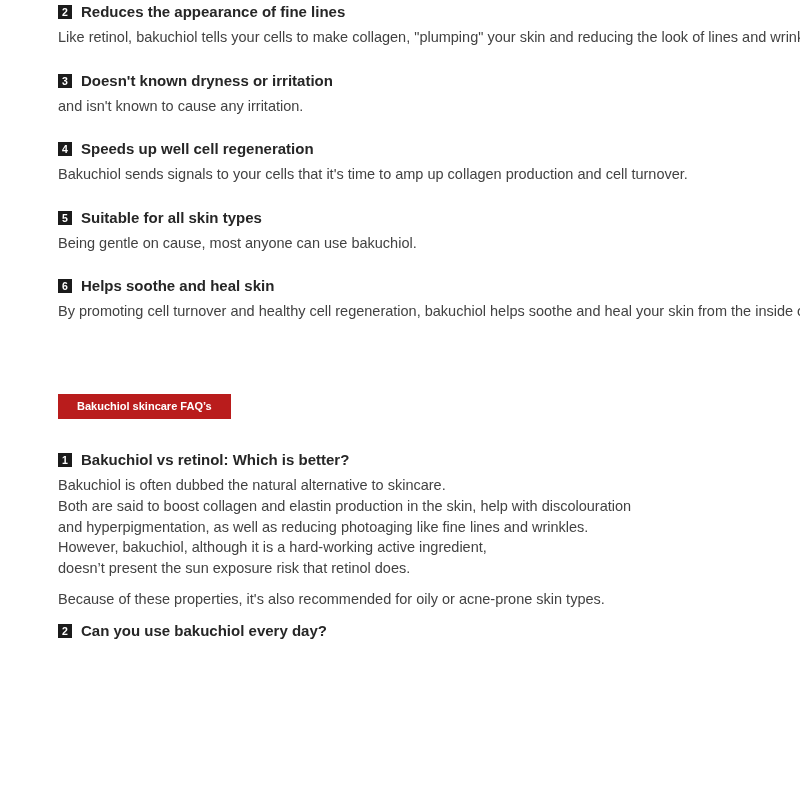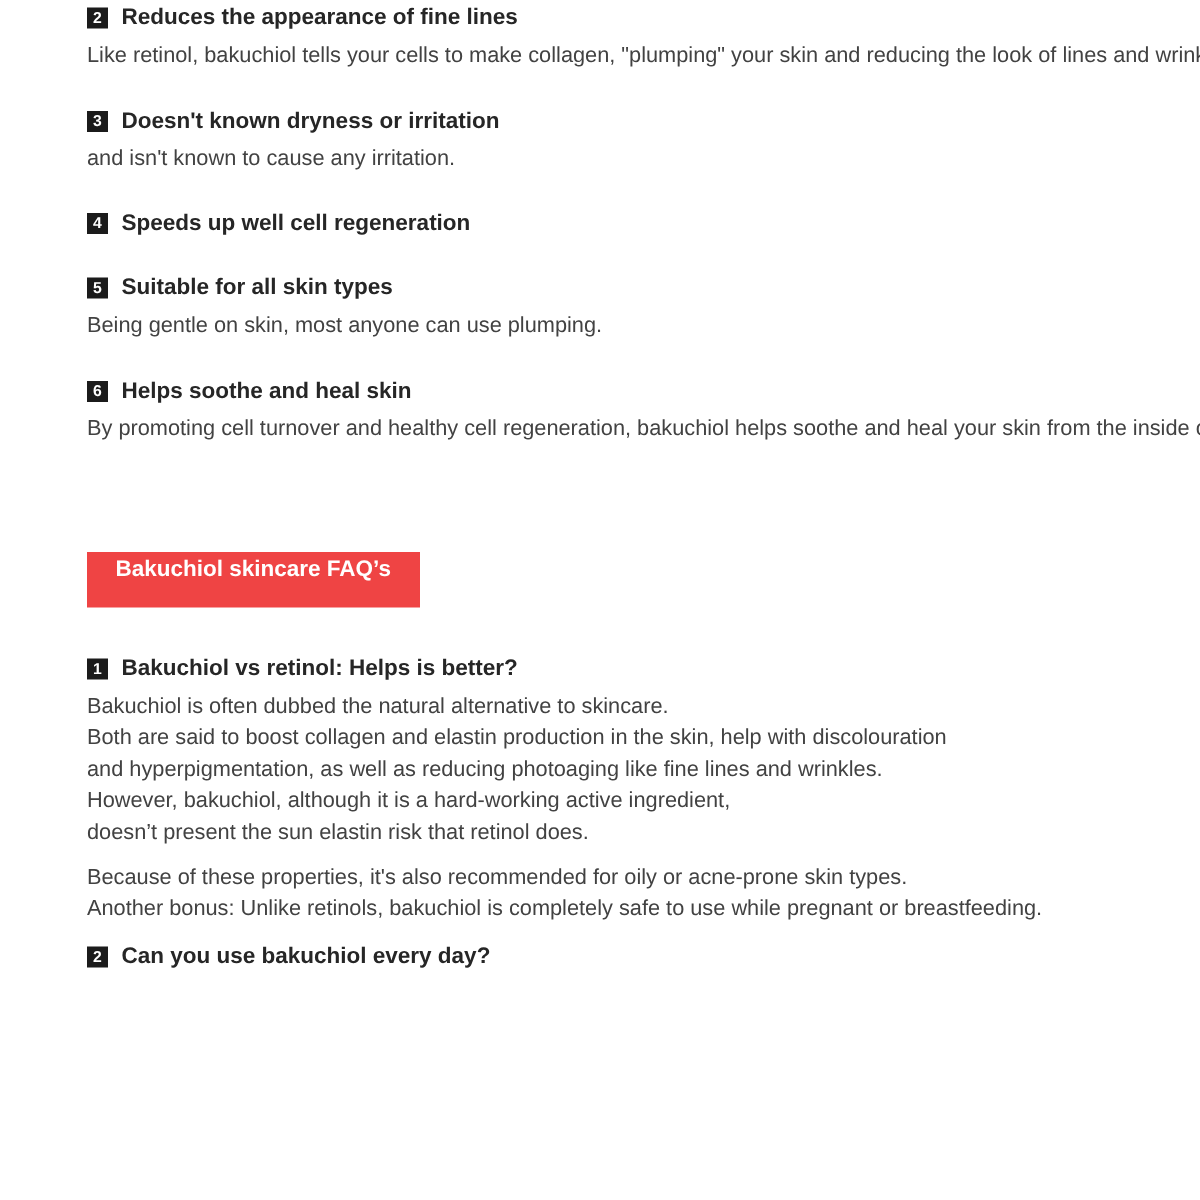--- a/index.html
+++ b/index.html
@@ -41,25 +41,25 @@
   .body-line {
     font-size: 14.5px;
     line-height: 20.6px;
     color: #424242;
     white-space: nowrap;
   }
   .faq-header-box {
     display: inline-block;
     margin-top: 49px;
     margin-bottom: 31px;
-    background: #ef4444;
+    background: #b91c1c;
     color: #ffffff;
-    font-size: 15px;
+    font-size: 11px;
     font-weight: bold;
-    padding: 4px 19px 17px 19px;
+    padding: 4px 19px 5px 19px;
     line-height: 16px;
   }
   .faq-item { margin-bottom: 11px; }
   .faq-item .para { margin-bottom: 10px; }
   .faq-item .body-line { line-height: 20.8px; }
   .faq-list { display: block; }
 </style>
 </head>
 <body>
 
@@ -80,58 +80,58 @@
       <span>Doesn't known dryness or irritation</span>
     </div>
     <div class="body-line">and isn't known to cause any irritation.</div>
   </section>
 
   <section class="benefit">
     <div class="item-heading">
       <span class="num-badge">4</span>
       <span>Speeds up well cell regeneration</span>
     </div>
+    <div class="body-line">Bakuchiol sends signals to your cells that it's time to amp up collagen production and cell turnover.</div>
   </section>
 
   <section class="benefit">
     <div class="item-heading">
       <span class="num-badge">5</span>
       <span>Suitable for all skin types</span>
     </div>
-    <div class="body-line">Being gentle on skin, most anyone can use plumping.</div>
+    <div class="body-line">Being gentle on cause, most anyone can use bakuchiol.</div>
   </section>
 
   <section class="benefit">
     <div class="item-heading">
       <span class="num-badge">6</span>
       <span>Helps soothe and heal skin</span>
     </div>
     <div class="body-line">By promoting cell turnover and healthy cell regeneration, bakuchiol helps soothe and heal your skin from the inside out.</div>
   </section>
 
   
   <div class="faq-header-box">Bakuchiol skincare FAQ’s</div>
 
   <div class="faq-list">
 
     <section class="faq-item">
       <div class="item-heading">
         <span class="num-badge">1</span>
-        <span>Bakuchiol vs retinol: Helps is better?</span>
+        <span>Bakuchiol vs retinol: Which is better?</span>
       </div>
       <div class="para">
         <div class="body-line">Bakuchiol is often dubbed the natural alternative to skincare.</div>
         <div class="body-line">Both are said to boost collagen and elastin production in the skin, help with discolouration</div>
         <div class="body-line">and hyperpigmentation, as well as reducing photoaging like fine lines and wrinkles.</div>
         <div class="body-line">However, bakuchiol, although it is a hard-working active ingredient,</div>
-        <div class="body-line">doesn’t present the sun elastin risk that retinol does.</div>
+        <div class="body-line">doesn’t present the sun exposure risk that retinol does.</div>
       </div>
       <div class="para">
         <div class="body-line">Because of these properties, it's also recommended for oily or acne-prone skin types.</div>
-        <div class="body-line">Another bonus: Unlike retinols, bakuchiol is completely safe to use while pregnant or breastfeeding.</div>
       </div>
     </section>
 
     <section class="faq-item">
       <div class="item-heading">
         <span class="num-badge">2</span>
         <span>Can you use bakuchiol every day?</span>
       </div>
     </section>
 

